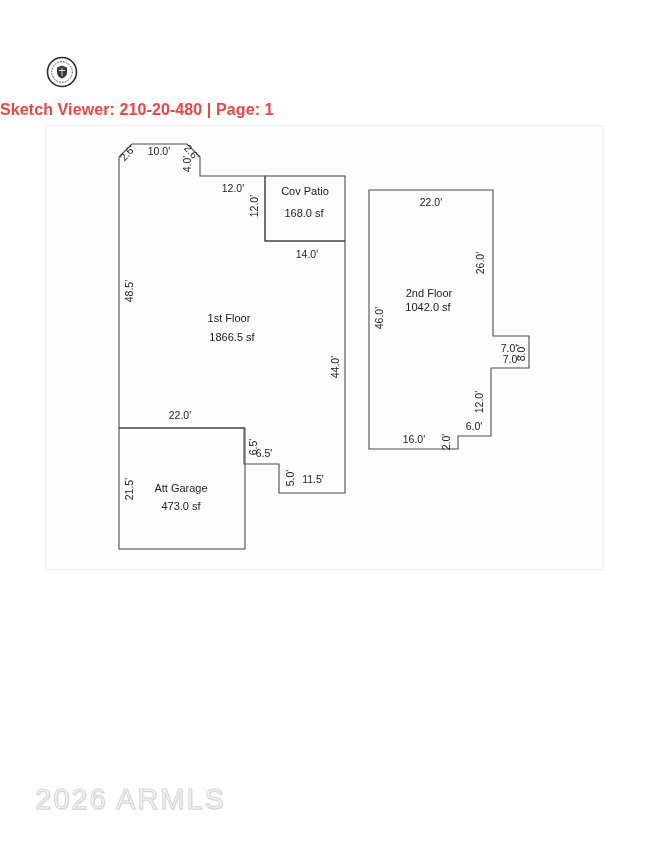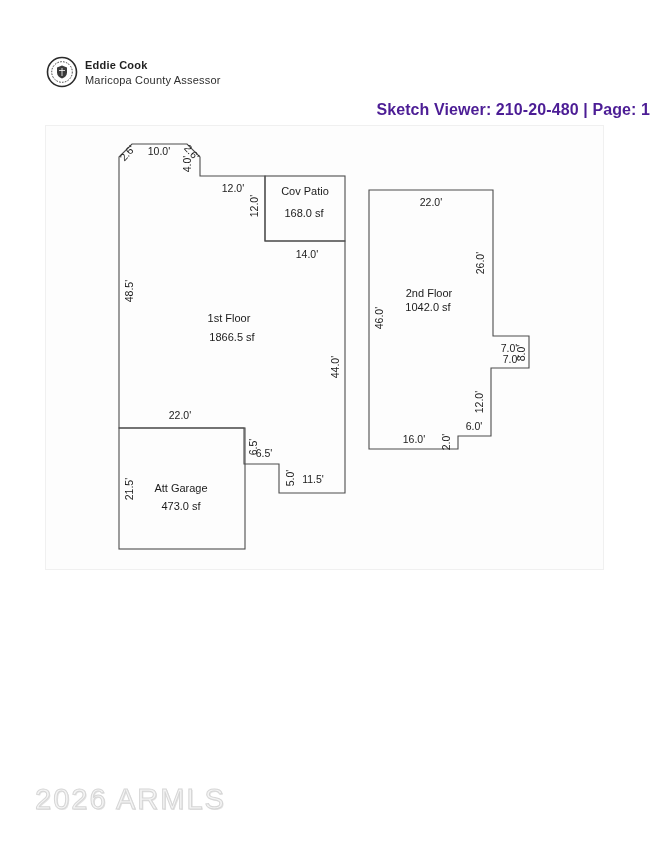--- a/index.html
+++ b/index.html
@@ -6,22 +6,22 @@
   body{
     width:650px;height:841px;position:relative;background:#ffffff;
     font-family:"Liberation Sans",sans-serif;overflow:hidden;
   }
   .header{position:absolute;left:46px;top:56px;display:flex;align-items:center;}
   .seal{width:32px;height:32px;flex:0 0 auto;}
   .header-text{margin-left:7px;}
   .assessor-name{font-size:11px;font-weight:bold;color:#1f1f1f;letter-spacing:.2px;}
   .assessor-org{font-size:11px;color:#2e2e2e;margin-top:3px;letter-spacing:.2px;}
   .page-title{
-    position:absolute;left:0;top:101px;width:100%;text-align:right;
-    font-size:16px;font-weight:bold;color:#4c1d95;letter-spacing:.1px;
+    position:absolute;left:0;top:101px;width:100%;text-align:left;
+    font-size:16px;font-weight:bold;color:#ef4444;letter-spacing:.1px;
   }
   .sketch-canvas{
     position:absolute;left:45px;top:125px;width:557px;height:443px;
     background:#fdfdfd;border:1px solid #f0f0f0;
   }
   .sketch-canvas svg{display:block;}
   .outline{fill:none;stroke:#4d4d4d;stroke-width:1.1;stroke-linejoin:miter;}
   .dim-label{font-family:"Liberation Sans",sans-serif;font-size:10.5px;fill:#1b1b1b;}
   .area-label{font-family:"Liberation Sans",sans-serif;font-size:11px;fill:#1b1b1b;}
   .watermark{
@@ -35,24 +35,20 @@
 </head>
 <body>
 
 <div class="header">
   <svg class="seal" viewBox="0 0 32 32">
     <circle cx="16" cy="16" r="14.5" fill="#ffffff" stroke="#2b2b2b" stroke-width="1.6"></circle>
     <circle cx="16" cy="16" r="10.3" fill="none" stroke="#2b2b2b" stroke-width="0.9" stroke-dasharray="1.6,1.3"></circle>
     <path d="M16 9.6 L21 11.6 L21 16.2 C21 19.4 19 21.4 16 22.6 C13 21.4 11 19.4 11 16.2 L11 11.6 Z" fill="#3a3a3a"></path>
     <path d="M13 14.5 H19 M16 12 V20" stroke="#ffffff" stroke-width="0.8"></path>
   </svg>
-  <div class="header-text">
-    <div class="assessor-name">Eddie Cook</div>
-    <div class="assessor-org">Maricopa County Assessor</div>
-  </div>
 </div>
 
 <div class="page-title">Sketch Viewer: 210-20-480 | Page: 1</div>
 
 <div class="sketch-canvas">
   <svg id="sketch-svg" width="557" height="443" viewBox="0 0 557 443">
     <polygon class="outline" points="73,31 86,18 141,18 154,31 154,50 219,50 219,115 299,115 299,367 233,367 233,338 198,338 198,302 73,302"></polygon>
     <rect class="outline" x="219" y="50" width="80" height="65"></rect>
     <rect class="outline" x="73" y="302" width="126" height="121"></rect>
     <polygon class="outline" points="323,64 447,64 447,210 483,210 483,242 445,242 445,310 412,310 412,323 323,323"></polygon>

